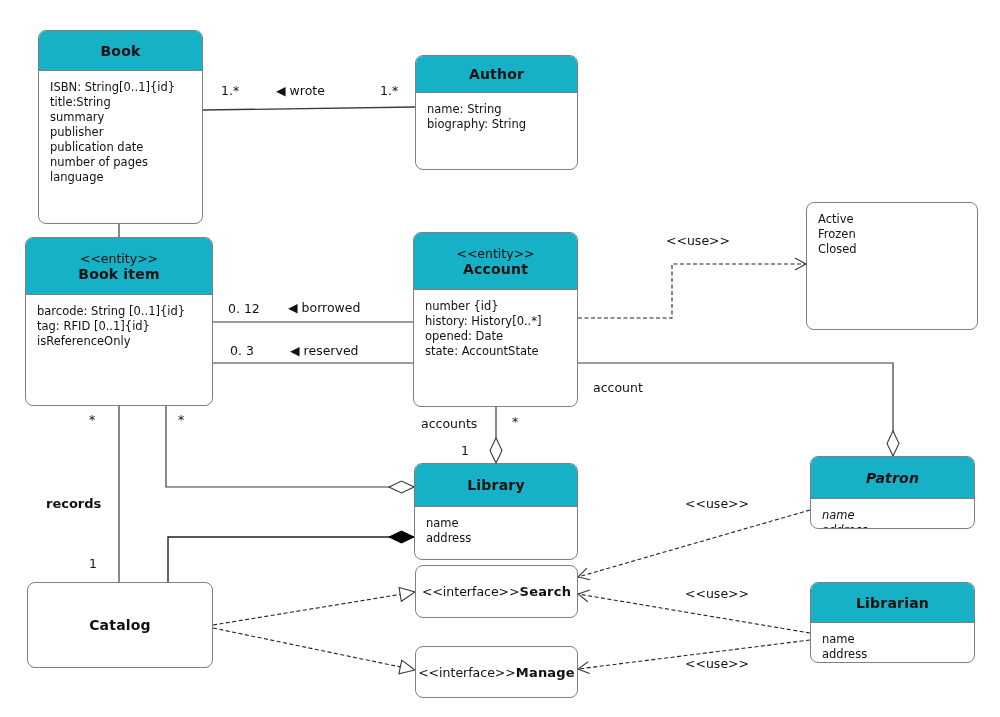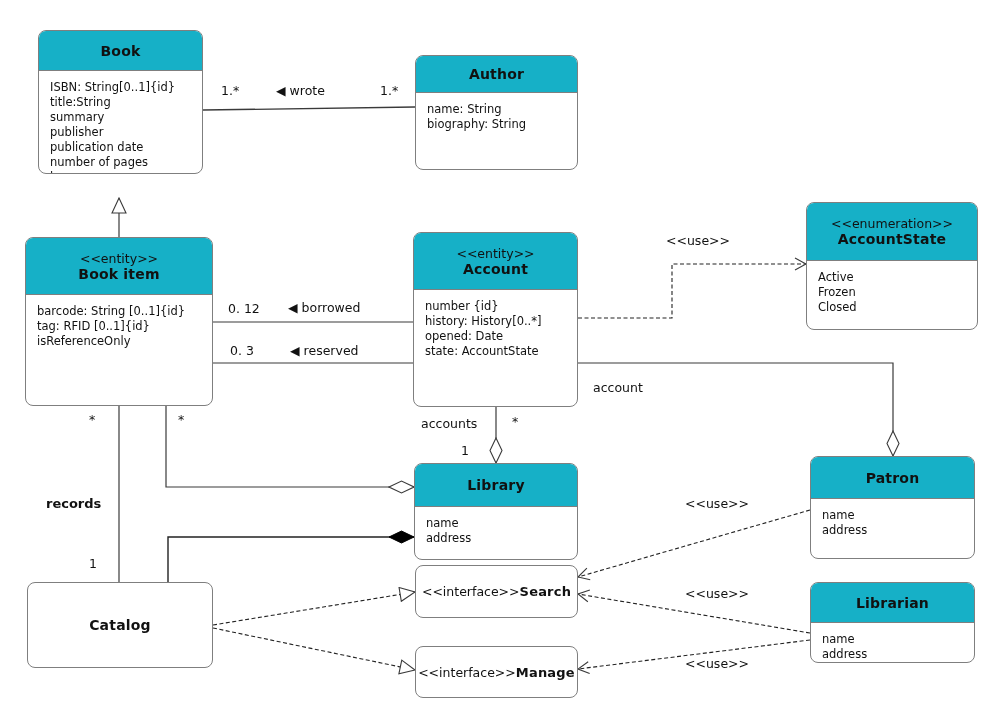--- a/index.html
+++ b/index.html
@@ -56,21 +56,21 @@
     <path d="M119,405 L119,582" fill="none" stroke="#3a3a3a" stroke-width="1.2"></path>
     <path d="M166,405 L166,487 L414,487" fill="none" stroke="#3a3a3a" stroke-width="1.2" marker-end="url(#hollowDiamond)"></path>
     <path d="M168,582 L168,537 L414,537" fill="none" stroke="#222" stroke-width="1.4" marker-end="url(#filledDiamond)"></path>
     <path d="M213,625 L415,592" fill="none" stroke="#222" stroke-width="1.1" stroke-dasharray="4 2.5" marker-end="url(#hollowTri)"></path>
     <path d="M213,628 L415,670" fill="none" stroke="#222" stroke-width="1.1" stroke-dasharray="4 2.5" marker-end="url(#hollowTri)"></path>
     <path d="M810,510 L578,577" fill="none" stroke="#222" stroke-width="1.1" stroke-dasharray="4 2.5" marker-end="url(#openArrow)"></path>
     <path d="M810,633 L578,594" fill="none" stroke="#222" stroke-width="1.1" stroke-dasharray="4 2.5" marker-end="url(#openArrow)"></path>
     <path d="M810,640 L578,669" fill="none" stroke="#222" stroke-width="1.1" stroke-dasharray="4 2.5" marker-end="url(#openArrow)"></path>
   </svg>
 
-  <div class="uml-class" style="left:38px;top:30px;width:165px;height:144px;">
+  <div class="uml-class" style="left:38px;top:30px;width:165px;height:194px;">
     <div class="uml-header" style="height:40px;background:#16b0c7;">
       <div class="uml-title">Book</div>
     </div>
     <div class="uml-attrs">
         <div>ISBN: String[0..1]{id}</div>
         <div>title:String</div>
         <div>summary</div>
         <div>publisher</div>
         <div>publication date</div>
         <div>number of pages</div>
@@ -107,42 +107,38 @@
     </div>
     <div class="uml-attrs">
         <div>number {id}</div>
         <div>history: History[0..*]</div>
         <div>opened: Date</div>
         <div>state: AccountState</div>
       </div>
   </div>
 
   <div class="uml-class" style="left:806px;top:202px;width:172px;height:128px;">
-    <div class="uml-header" style="height:58px;background:#16b0c7;">
-      <div class="uml-stereo">&lt;&lt;enumeration&gt;&gt;</div>
-      <div class="uml-title">AccountState</div>
-    </div>
     <div class="uml-attrs">
         <div>Active</div>
         <div>Frozen</div>
         <div>Closed</div>
       </div>
   </div>
 
   <div class="uml-class" style="left:414px;top:463px;width:164px;height:97px;">
     <div class="uml-header" style="height:43px;background:#16b0c7;">
       <div class="uml-title">Library</div>
     </div>
     <div class="uml-attrs">
         <div>name</div>
         <div>address</div>
       </div>
   </div>
 
-  <div class="uml-class" style="left:810px;top:456px;width:165px;height:103px;">
+  <div class="uml-class" style="left:810px;top:456px;width:165px;height:73px;font-style:italic;">
     <div class="uml-header" style="height:42px;background:#16b0c7;">
       <div class="uml-title">Patron</div>
     </div>
     <div class="uml-attrs">
         <div>name</div>
         <div>address</div>
       </div>
   </div>
 
   <div class="uml-class" style="left:810px;top:582px;width:165px;height:81px;">

